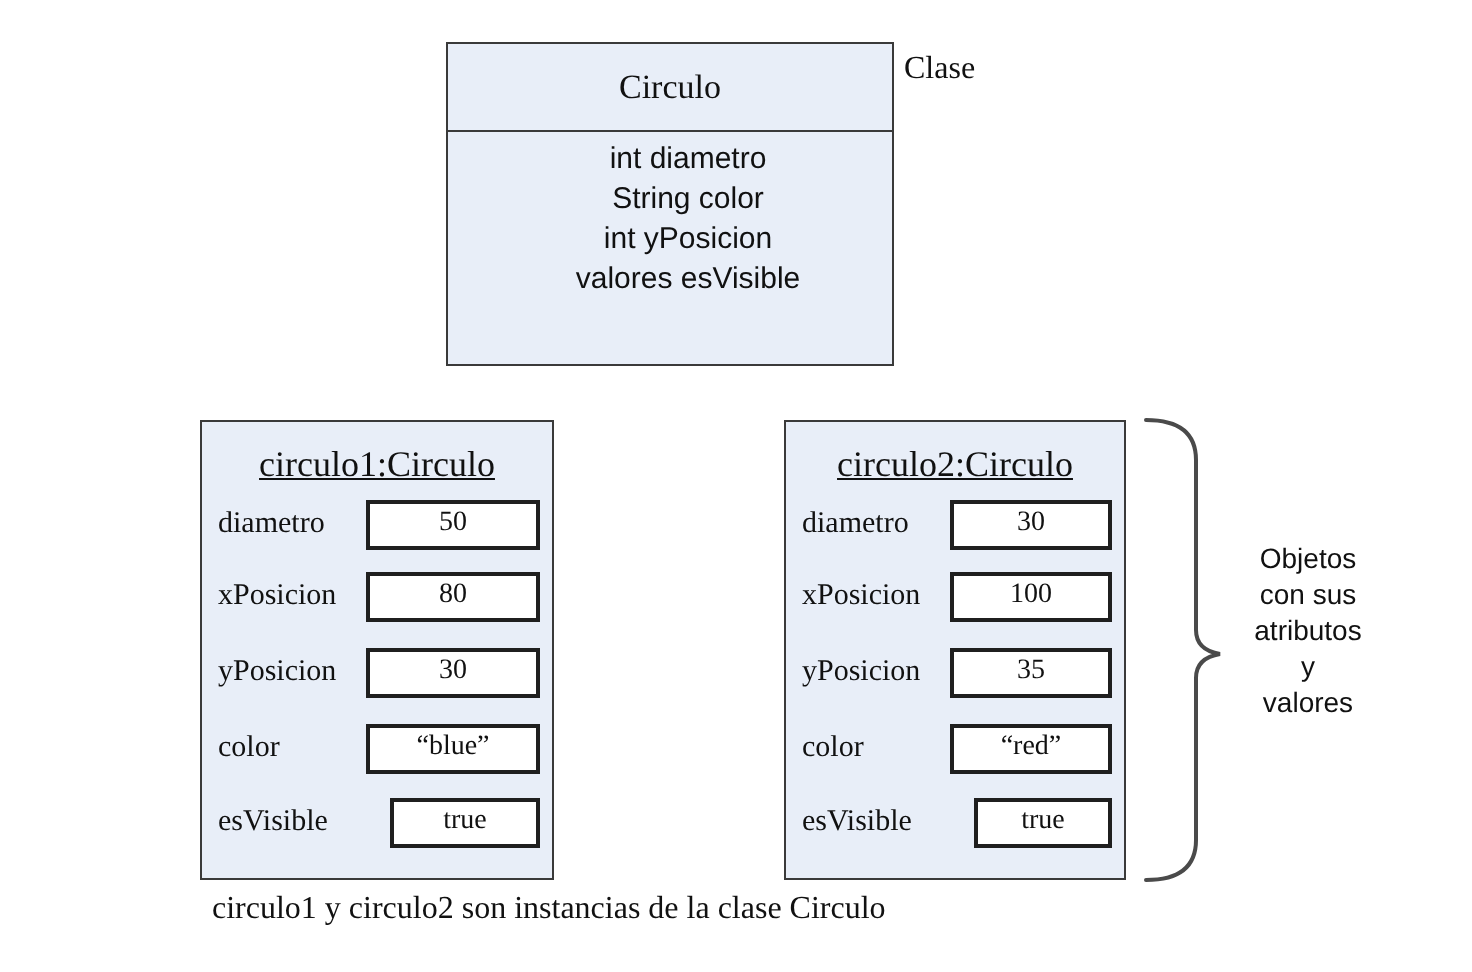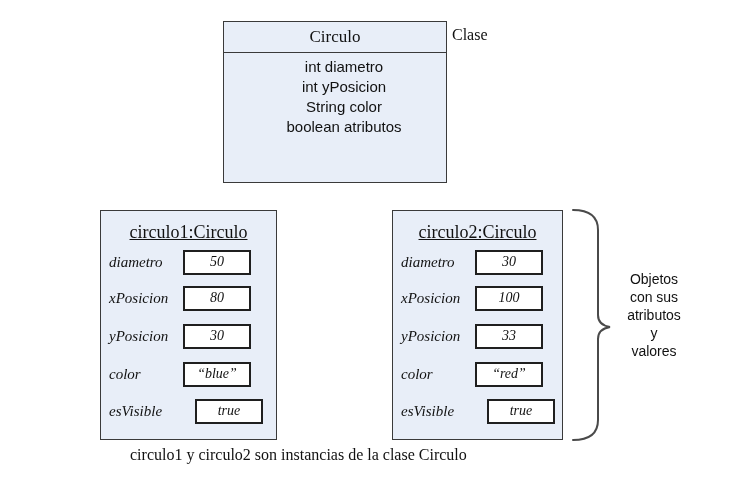--- a/index.html
+++ b/index.html
@@ -17,21 +17,21 @@
     font-family:"Liberation Serif", serif;color:var(--text);
   }
   .canvas{position:absolute;inset:0;}
 
   
   .class-box{
     position:absolute;left:223px;top:21px;width:224px;height:162px;
     background:var(--box-fill);border:1.5px solid var(--box-border);
   }
   .class-title{
-    height:31px;border-bottom:1.5px solid var(--box-border);
+    height:44px;border-bottom:1.5px solid var(--box-border);
     display:flex;align-items:center;justify-content:center;
     font-size:17px;font-family:"Liberation Serif", serif;
   }
   .class-attrs{
     padding-top:4px;text-align:center;
     font-family:"Liberation Sans", sans-serif;font-size:15px;line-height:20px;margin-left:18px;
   }
   .clase-label{
     position:absolute;left:452px;top:26px;
     font-size:16px;font-family:Liberation Serif, serif;
@@ -44,63 +44,63 @@
   }
   .object-box.first{left:100px;width:177px;}
   .object-box.second{left:392px;width:171px;}
   .object-title{
     position:absolute;left:0;right:0;top:11px;text-align:center;
     font-size:18px;text-decoration:underline;
     font-family:"Liberation Serif", serif;
   }
   .obj-row{
     position:absolute;left:8px;right:6px;height:26px;
-    display:flex;align-items:center;font-style:italic;
+    display:flex;align-items:center;
   }
   .obj-row:nth-of-type(2){top:38px;}
   .obj-row:nth-of-type(3){top:74px;}
   .obj-row:nth-of-type(4){top:112px;}
   .obj-row:nth-of-type(5){top:150px;}
   .obj-row:nth-of-type(6){top:187px;gap:12px;}
   .field-label{
     flex:0 0 74px;font-size:15px;font-family:"Liberation Serif", serif;
   }
   .value-box{
-    width:68px;height:25px;background:var(--value-box-fill);
+    width:87px;height:25px;background:var(--value-box-fill);
     border:2px solid var(--value-box-border);
     display:flex;align-items:center;justify-content:center;
     font-size:14px;font-family:"Liberation Serif", serif;
   }
 
   
   .brace-svg{position:absolute;left:565px;top:203px;width:52px;height:244px;}
   .brace-label{
     position:absolute;left:606px;top:270px;width:96px;
     text-align:center;white-space:pre-line;
     font-family:"Liberation Sans", sans-serif;font-size:14px;line-height:18px;
   }
 
   
   .caption{
     position:absolute;left:106px;top:446px;
-    font-size:16px;font-family:"Liberation Serif", serif;margin-left:24px;
+    font-size:16px;font-family:"Liberation Serif", serif;
   }
 </style>
 </head>
 <body>
 
 <div class="canvas">
 
   <div class="class-box">
     <div class="class-title">Circulo</div>
     <div class="class-attrs">
       <div>int diametro</div>
+      <div>String color</div>
       <div>int yPosicion</div>
-      <div>String color</div>
-      <div>boolean atributos</div>
+      <div>valores esVisible</div>
     </div>
   </div>
   <div class="clase-label">Clase</div>
 
   <div class="object-box first">
     <div class="object-title">circulo1:Circulo</div>
     <div class="obj-row">
       <span class="field-label">diametro</span>
       <span class="value-box">50</span>
     </div>
@@ -127,21 +127,21 @@
     <div class="obj-row">
       <span class="field-label">diametro</span>
       <span class="value-box">30</span>
     </div>
     <div class="obj-row">
       <span class="field-label">xPosicion</span>
       <span class="value-box">100</span>
     </div>
     <div class="obj-row">
       <span class="field-label">yPosicion</span>
-      <span class="value-box">33</span>
+      <span class="value-box">35</span>
     </div>
     <div class="obj-row">
       <span class="field-label">color</span>
       <span class="value-box">“red”</span>
     </div>
     <div class="obj-row">
       <span class="field-label">esVisible</span>
       <span class="value-box">true</span>
     </div>
   </div>

